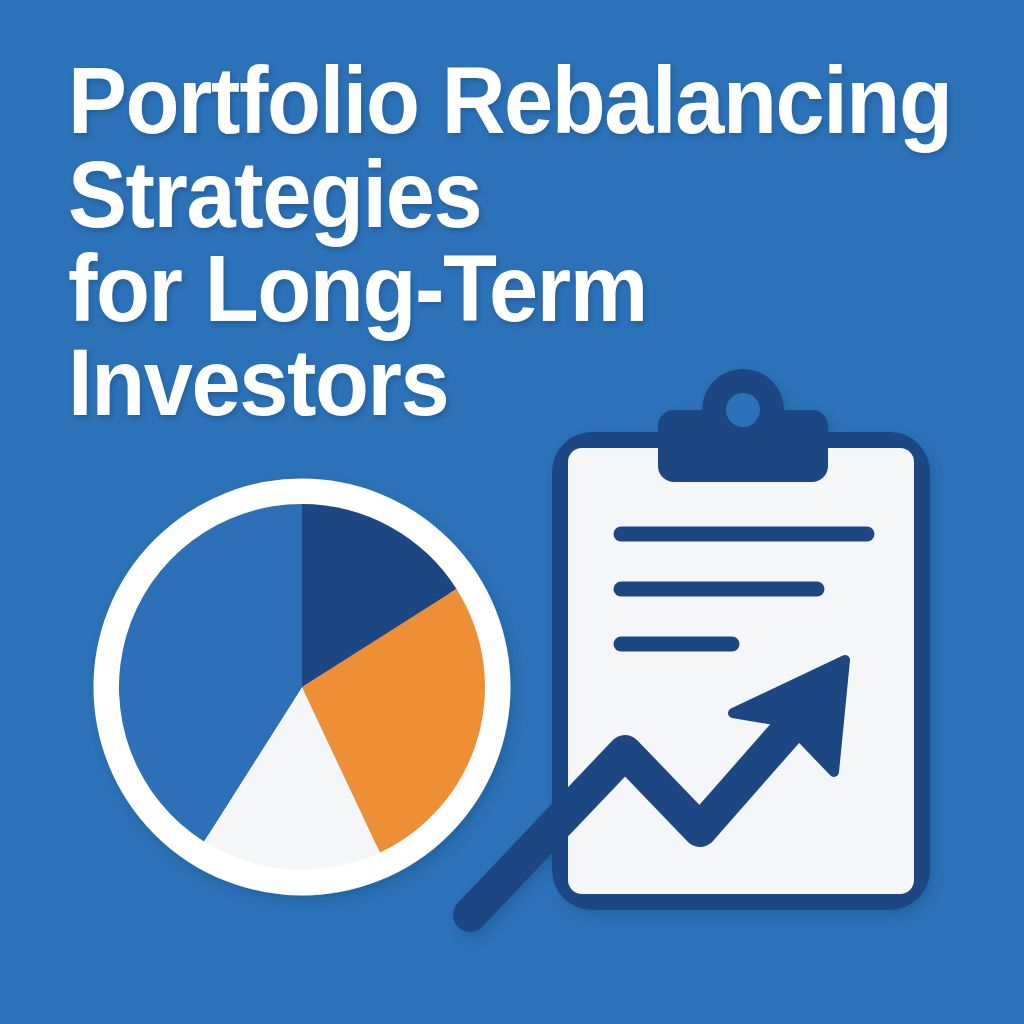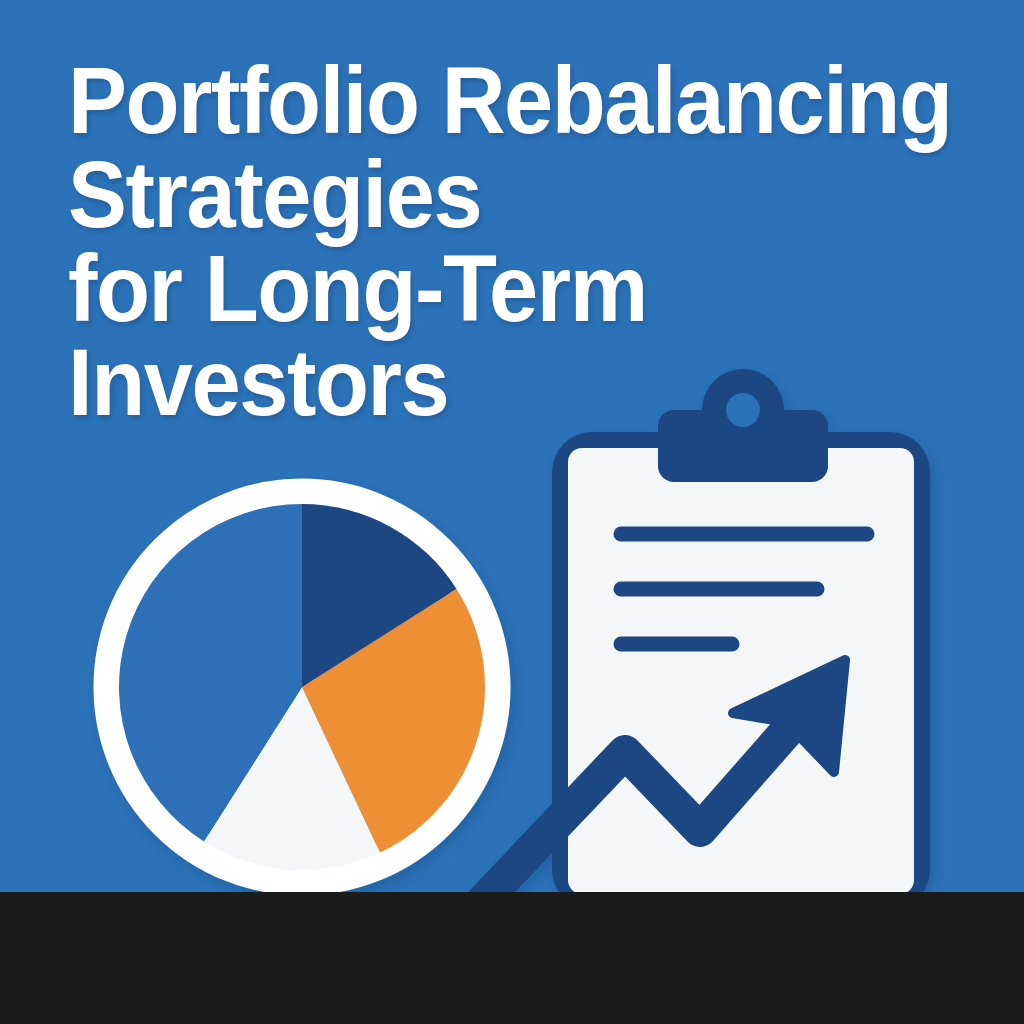--- a/index.html
+++ b/index.html
@@ -4,21 +4,21 @@
 <title>Portfolio Rebalancing Strategies for Long-Term Investors</title>
 <style>
   html, body {
     margin: 0;
     padding: 0;
     background: #1b1b1b;
   }
   #poster {
     position: relative;
     width: 1024px;
-    height: 892px;
+    height: 1024px;
     overflow: hidden;
     font-family: "Liberation Sans", "DejaVu Sans", sans-serif;
     background: #be185d;
   }
   #bg-layer {
     position: absolute;
     inset: 0;
     background: #2c72b8;
   }
   #title-block {

